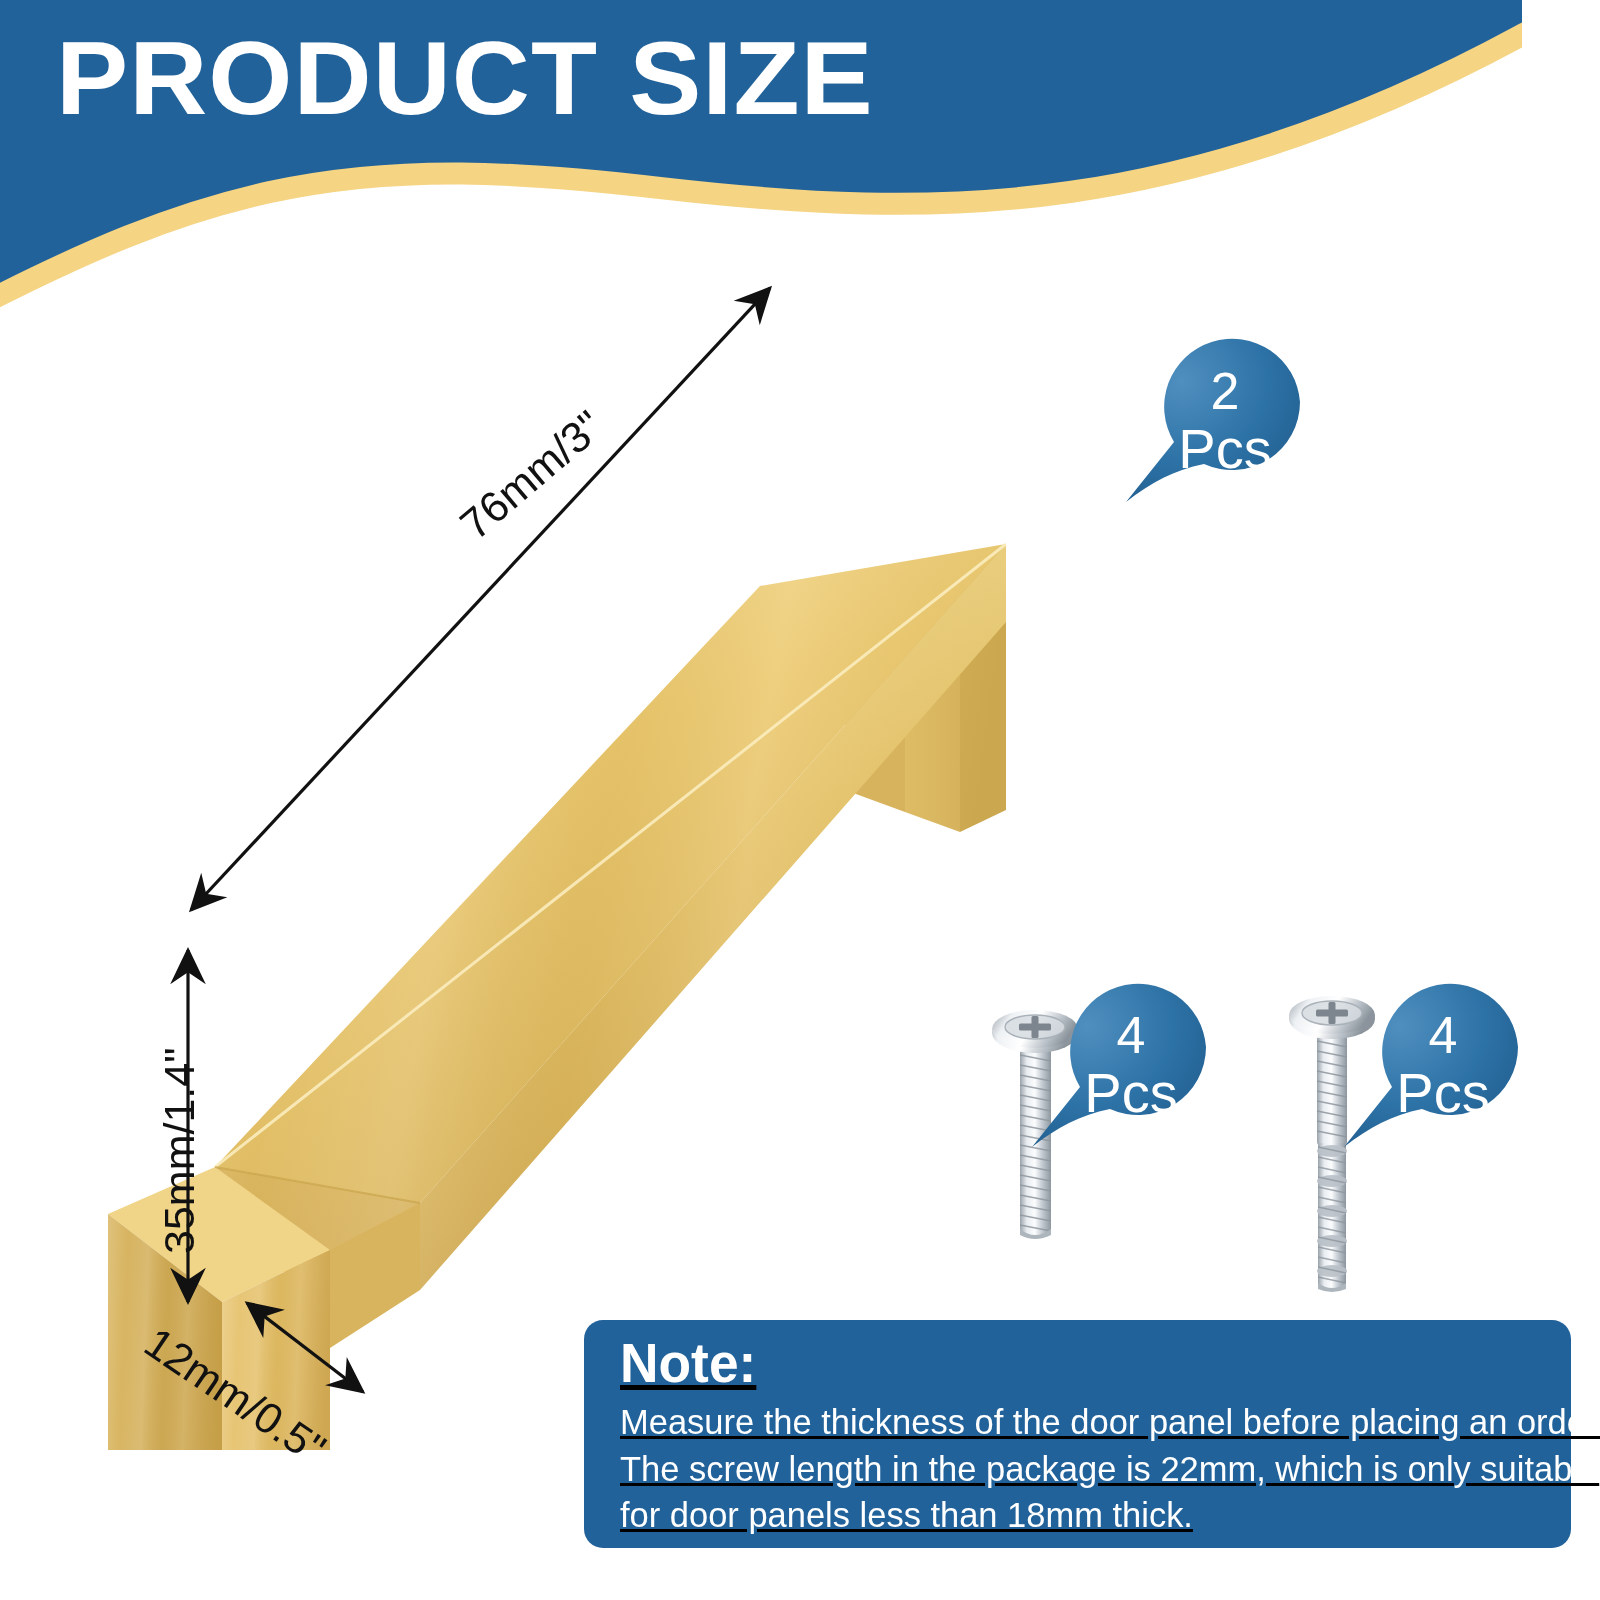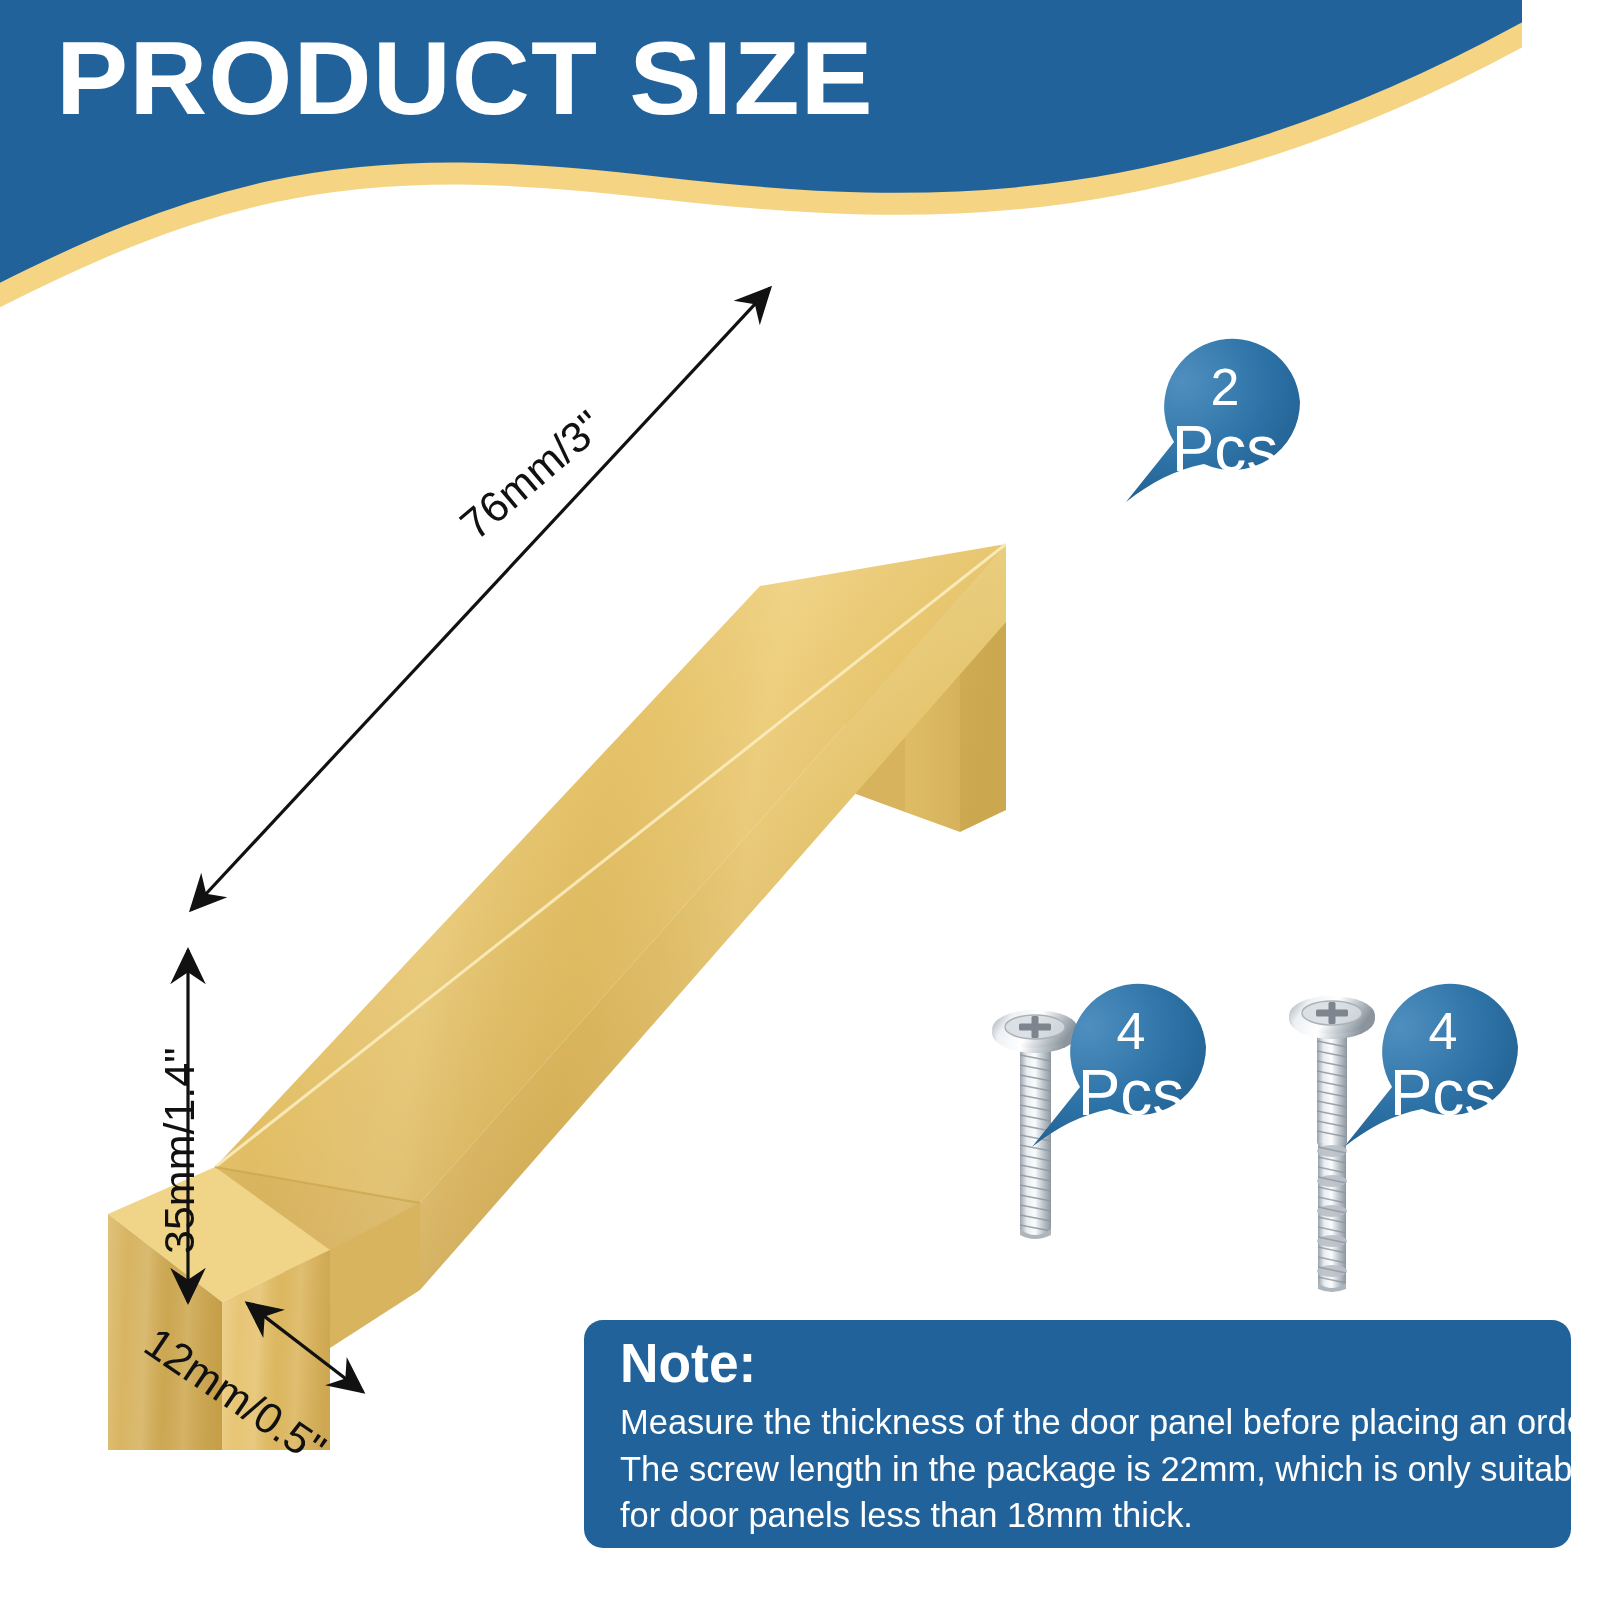--- a/index.html
+++ b/index.html
@@ -82,21 +82,21 @@
     display: flex;
     flex-direction: column;
     align-items: center;
     justify-content: center;
     color: #ffffff;
     font-family: "Liberation Sans", sans-serif;
     line-height: 1.0;
     pointer-events: none;
   }
   .pcs-badge .badge-count { font-size: 52px; font-weight: normal; }
-  .pcs-badge .badge-unit  { font-size: 64px; font-weight: normal; margin-top: 4px; }
+  .pcs-badge .badge-unit  { font-size: 56px; font-weight: normal; margin-top: 4px; }
 
   #badge-handle { left: 1122px; top: 330px; width: 180px; height: 175px; }
   #badge-handle .badge-text { padding-left: 26px; padding-top: 6px; }
 
   #badge-screw-short { left: 1028px; top: 975px; width: 180px; height: 175px; }
   #badge-screw-short .badge-text { padding-left: 26px; padding-top: 4px; }
 
   #badge-screw-long { left: 1340px; top: 975px; width: 180px; height: 175px; }
   #badge-screw-long .badge-text { padding-left: 26px; padding-top: 4px; }
 
@@ -106,20 +106,21 @@
   #screw-long  { left: 1281px; top: 975px; width: 110px; height: 320px; }
 
   
   #note-box {
     position: absolute;
     left: 584px; top: 1320px;
     width: 987px; height: 228px;
     background: #22629a;
     border-radius: 19px;
     padding: 16px 30px 0 36px;
+    text-decoration: underline;
   }
   #note-title {
     font-family: "Liberation Sans", sans-serif;
     font-weight: bold;
     font-size: 55px;
     color: #ffffff;
     line-height: 1.0;
     margin: 0 0 8px 0;
     transform: scaleX(0.97);
     transform-origin: left top;

